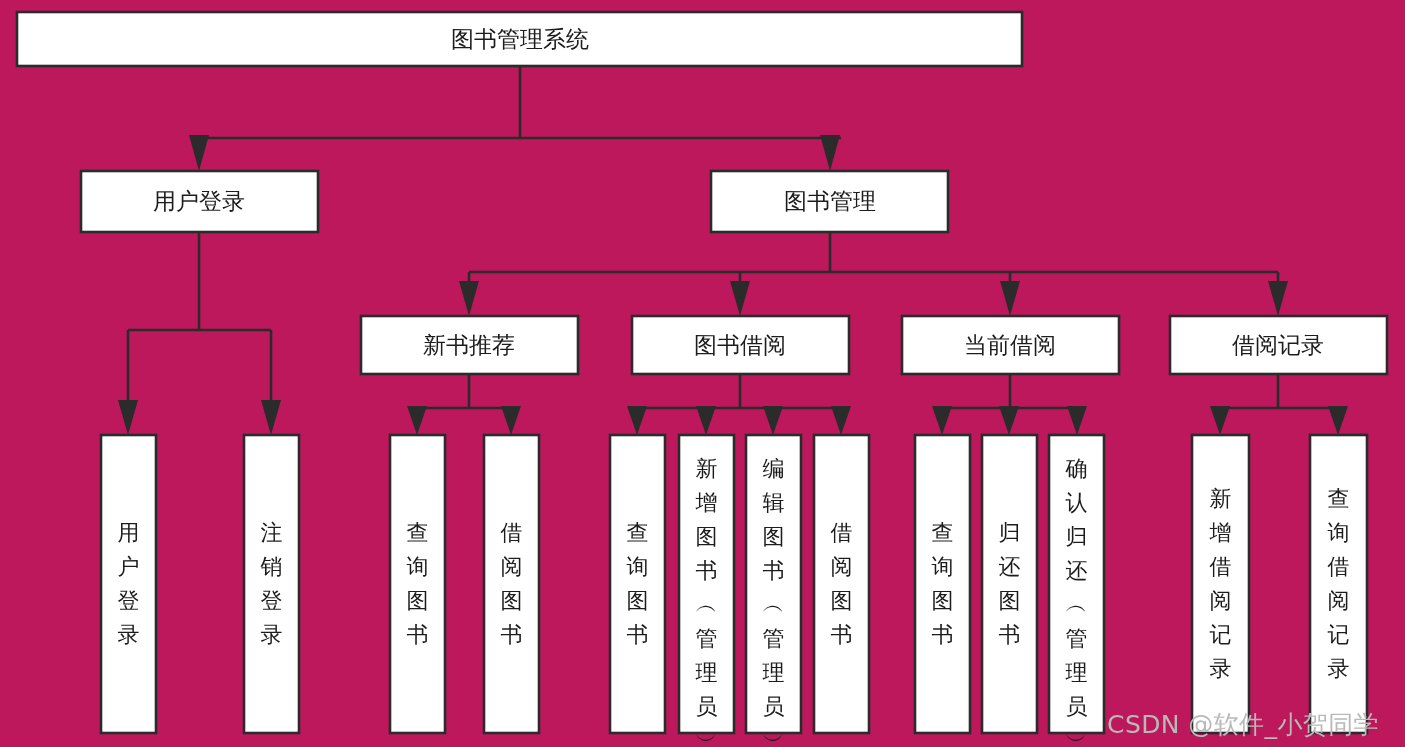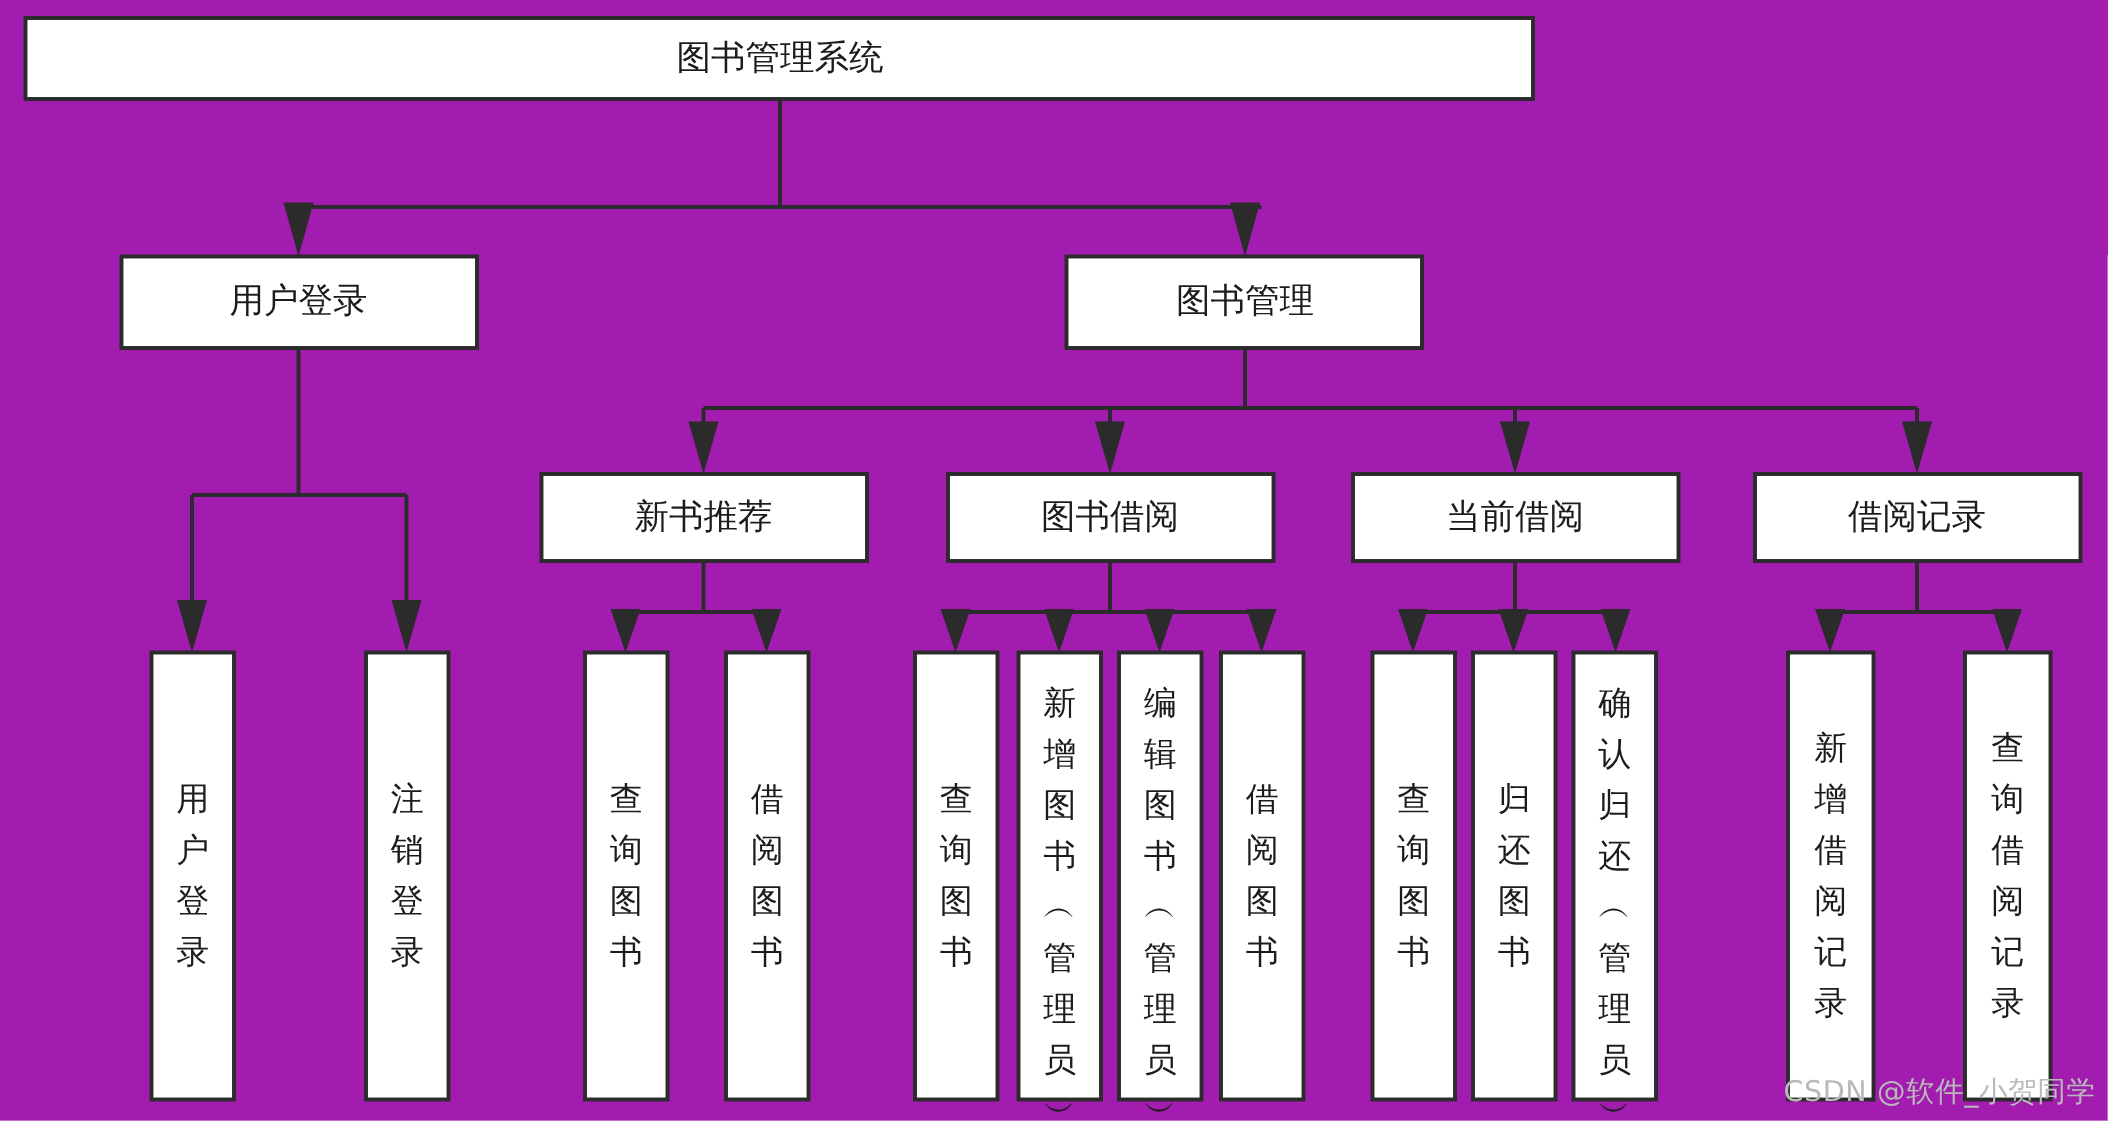--- a/index.html
+++ b/index.html
@@ -11,21 +11,21 @@
   body {
     width: 1405px;
     height: 747px;
     overflow: hidden;
     font-family: "DejaVu Sans", "Liberation Sans", sans-serif;
   }
   #diagram-root {
     position: relative;
     width: 1405px;
     height: 747px;
-    background: #a21caf;
+    background: #be185d;
   }
   svg#diagram-svg {
     position: absolute;
     left: 0;
     top: 0;
     width: 1405px;
     height: 747px;
     display: block;
   }
   .node-box {
@@ -51,24 +51,24 @@
     dominant-baseline: middle;
   }
   .node-label-v {
     font-family: "DejaVu Sans", "Liberation Sans", sans-serif;
     font-size: 22px;
     fill: #1c1c1c;
     text-anchor: middle;
   }
   .watermark {
     position: absolute;
-    right: 8px;
+    right: 26px;
     bottom: 6px;
     font-family: "DejaVu Sans", "Liberation Sans", sans-serif;
-    font-size: 19px;
+    font-size: 25px;
     color: #b9b9b9;
     letter-spacing: 0.4px;
     white-space: nowrap;
     pointer-events: none;
     margin-left: 28px;
   }
 </style>
 </head>
 <body>
 

